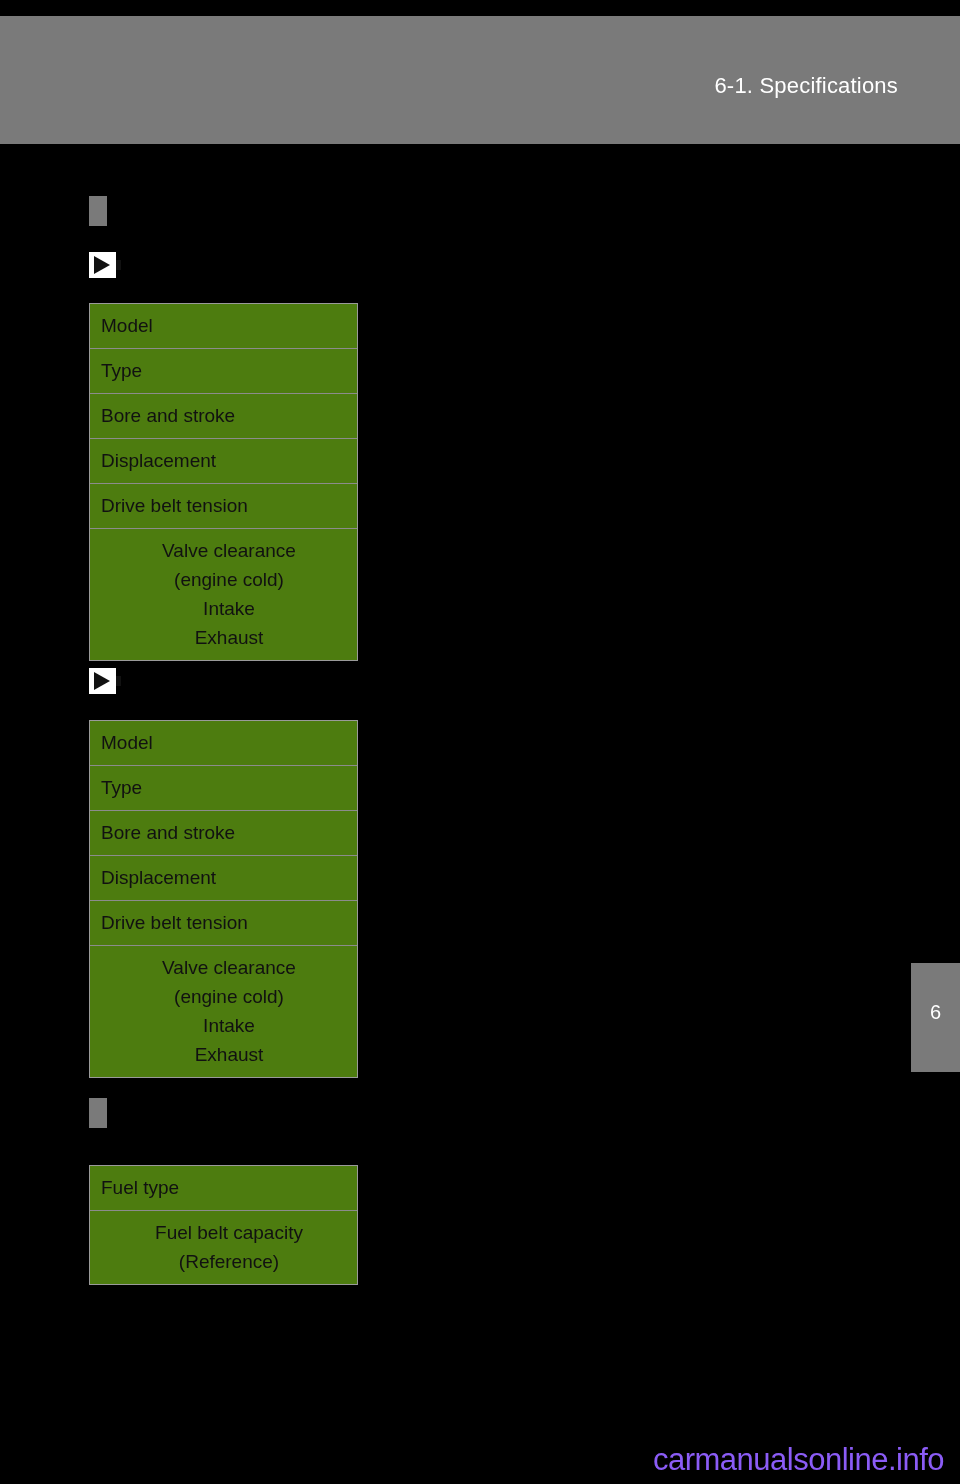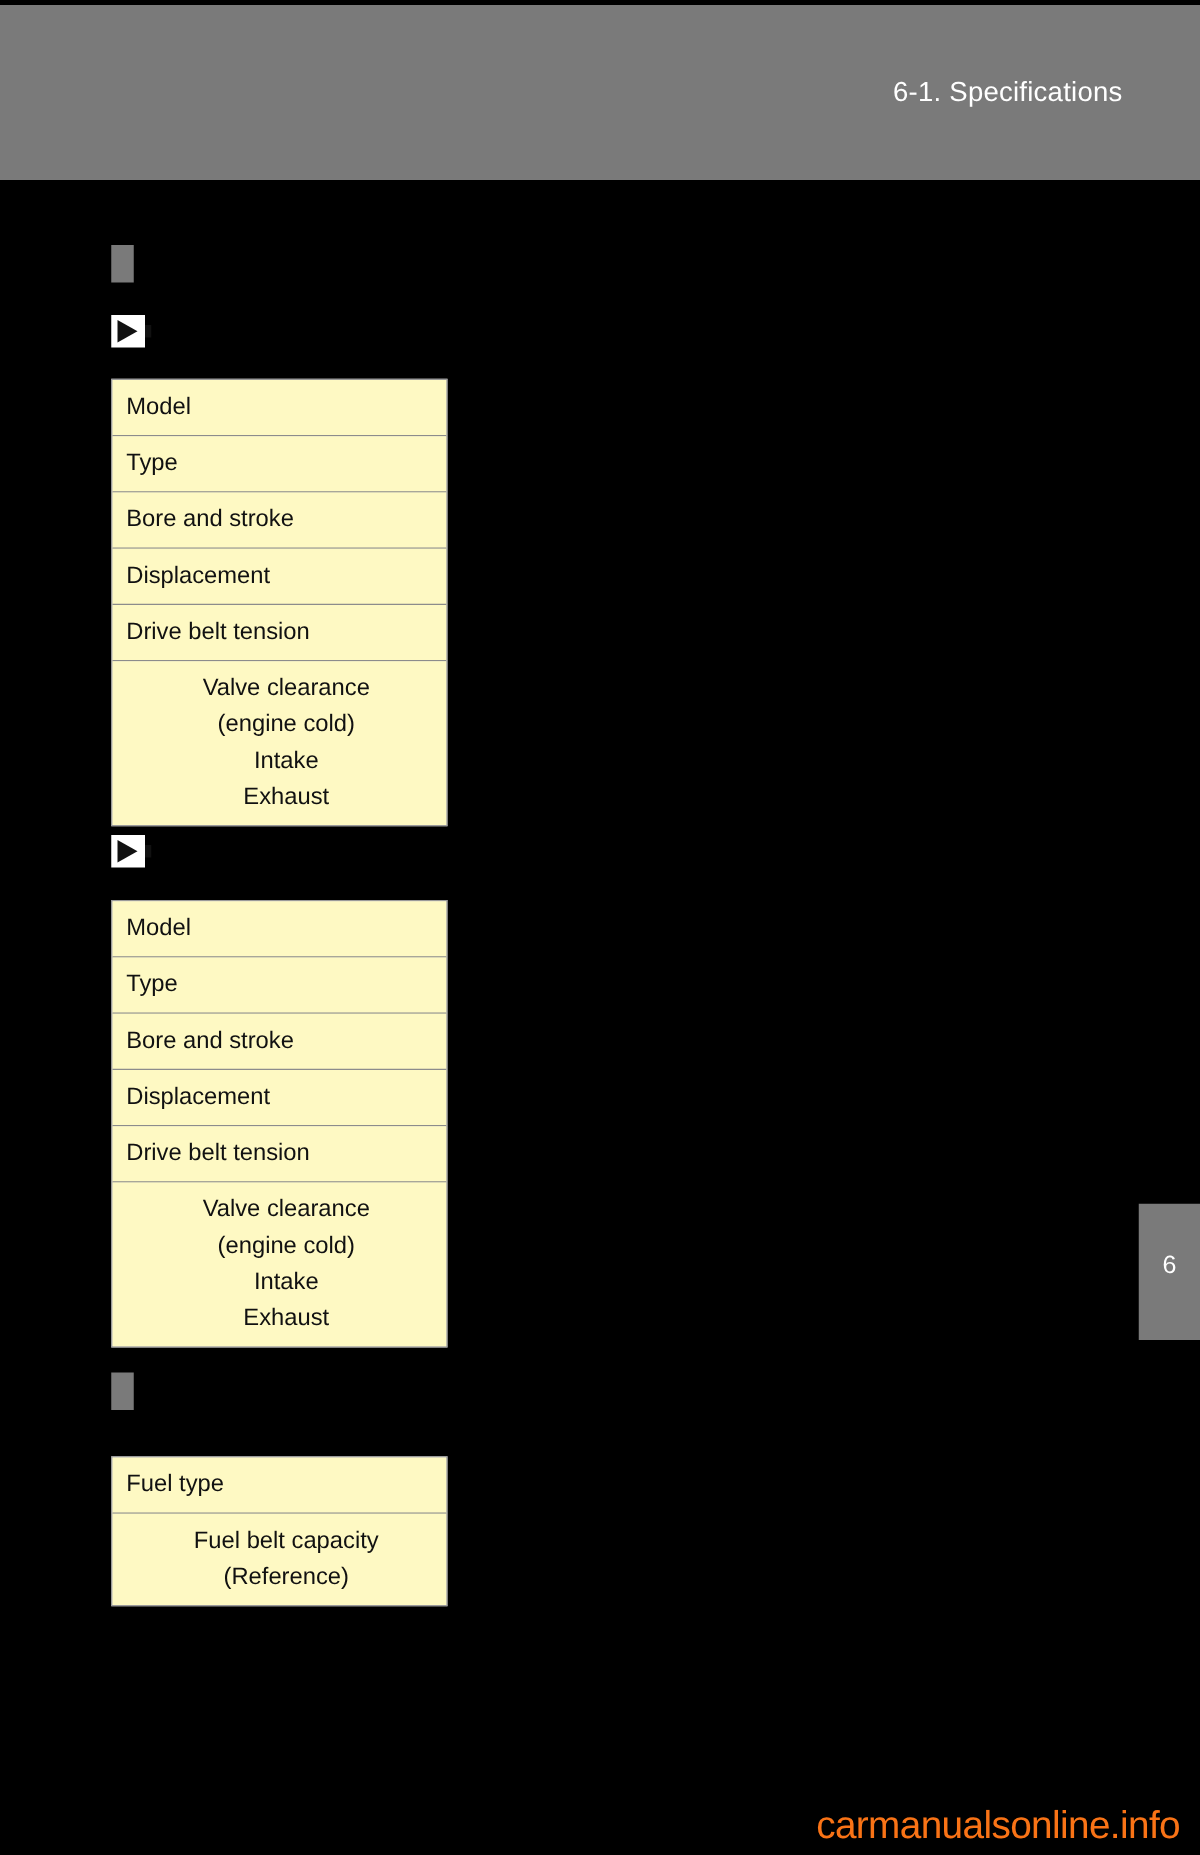--- a/index.html
+++ b/index.html
@@ -13,21 +13,21 @@
     position: relative;
     overflow: hidden;
     font-family: "Liberation Sans", sans-serif;
     background: #000000;
   }
 
   
   .header-band {
     position: absolute;
     left: 0;
-    top: 4px;
+    top: 16px;
     width: 960px;
     height: 144px;
     background: #7a7a7a;
   }
   .header-title {
     position: absolute;
     right: 62px;
     top: 57px;
     font-size: 22px;
     color: #ffffff;
@@ -111,21 +111,21 @@
   
   .spec-table {
     position: absolute;
     left: 89px;
     width: 269px;
     border: 1px solid #9a9a9a;
     background: #d3d3d3;
     box-sizing: border-box;
   }
   .spec-row {
-    background: #fef9c3;
+    background: #4d7c0f;
     border-bottom: 1px solid #8c8c8c;
     box-sizing: border-box;
     padding: 7px 0 8px 11px;
   }
   .spec-row:last-child {
     border-bottom: none;
     text-align: center;
   }
   .spec-label {
     font-size: 19px;
@@ -152,21 +152,21 @@
     font-size: 20px;
     color: #ffffff;
   }
 
   
   .watermark {
     position: absolute;
     right: 16px;
     bottom: 6px;
     font-size: 31px;
-    color: #f97316;
+    color: #8b5cf6;
     letter-spacing: -0.5px;
     white-space: nowrap;
   }
 </style>
 </head>
 <body>
 
 <div class="header-band">
   <div class="header-title">6-1. Specifications</div>
 </div>

